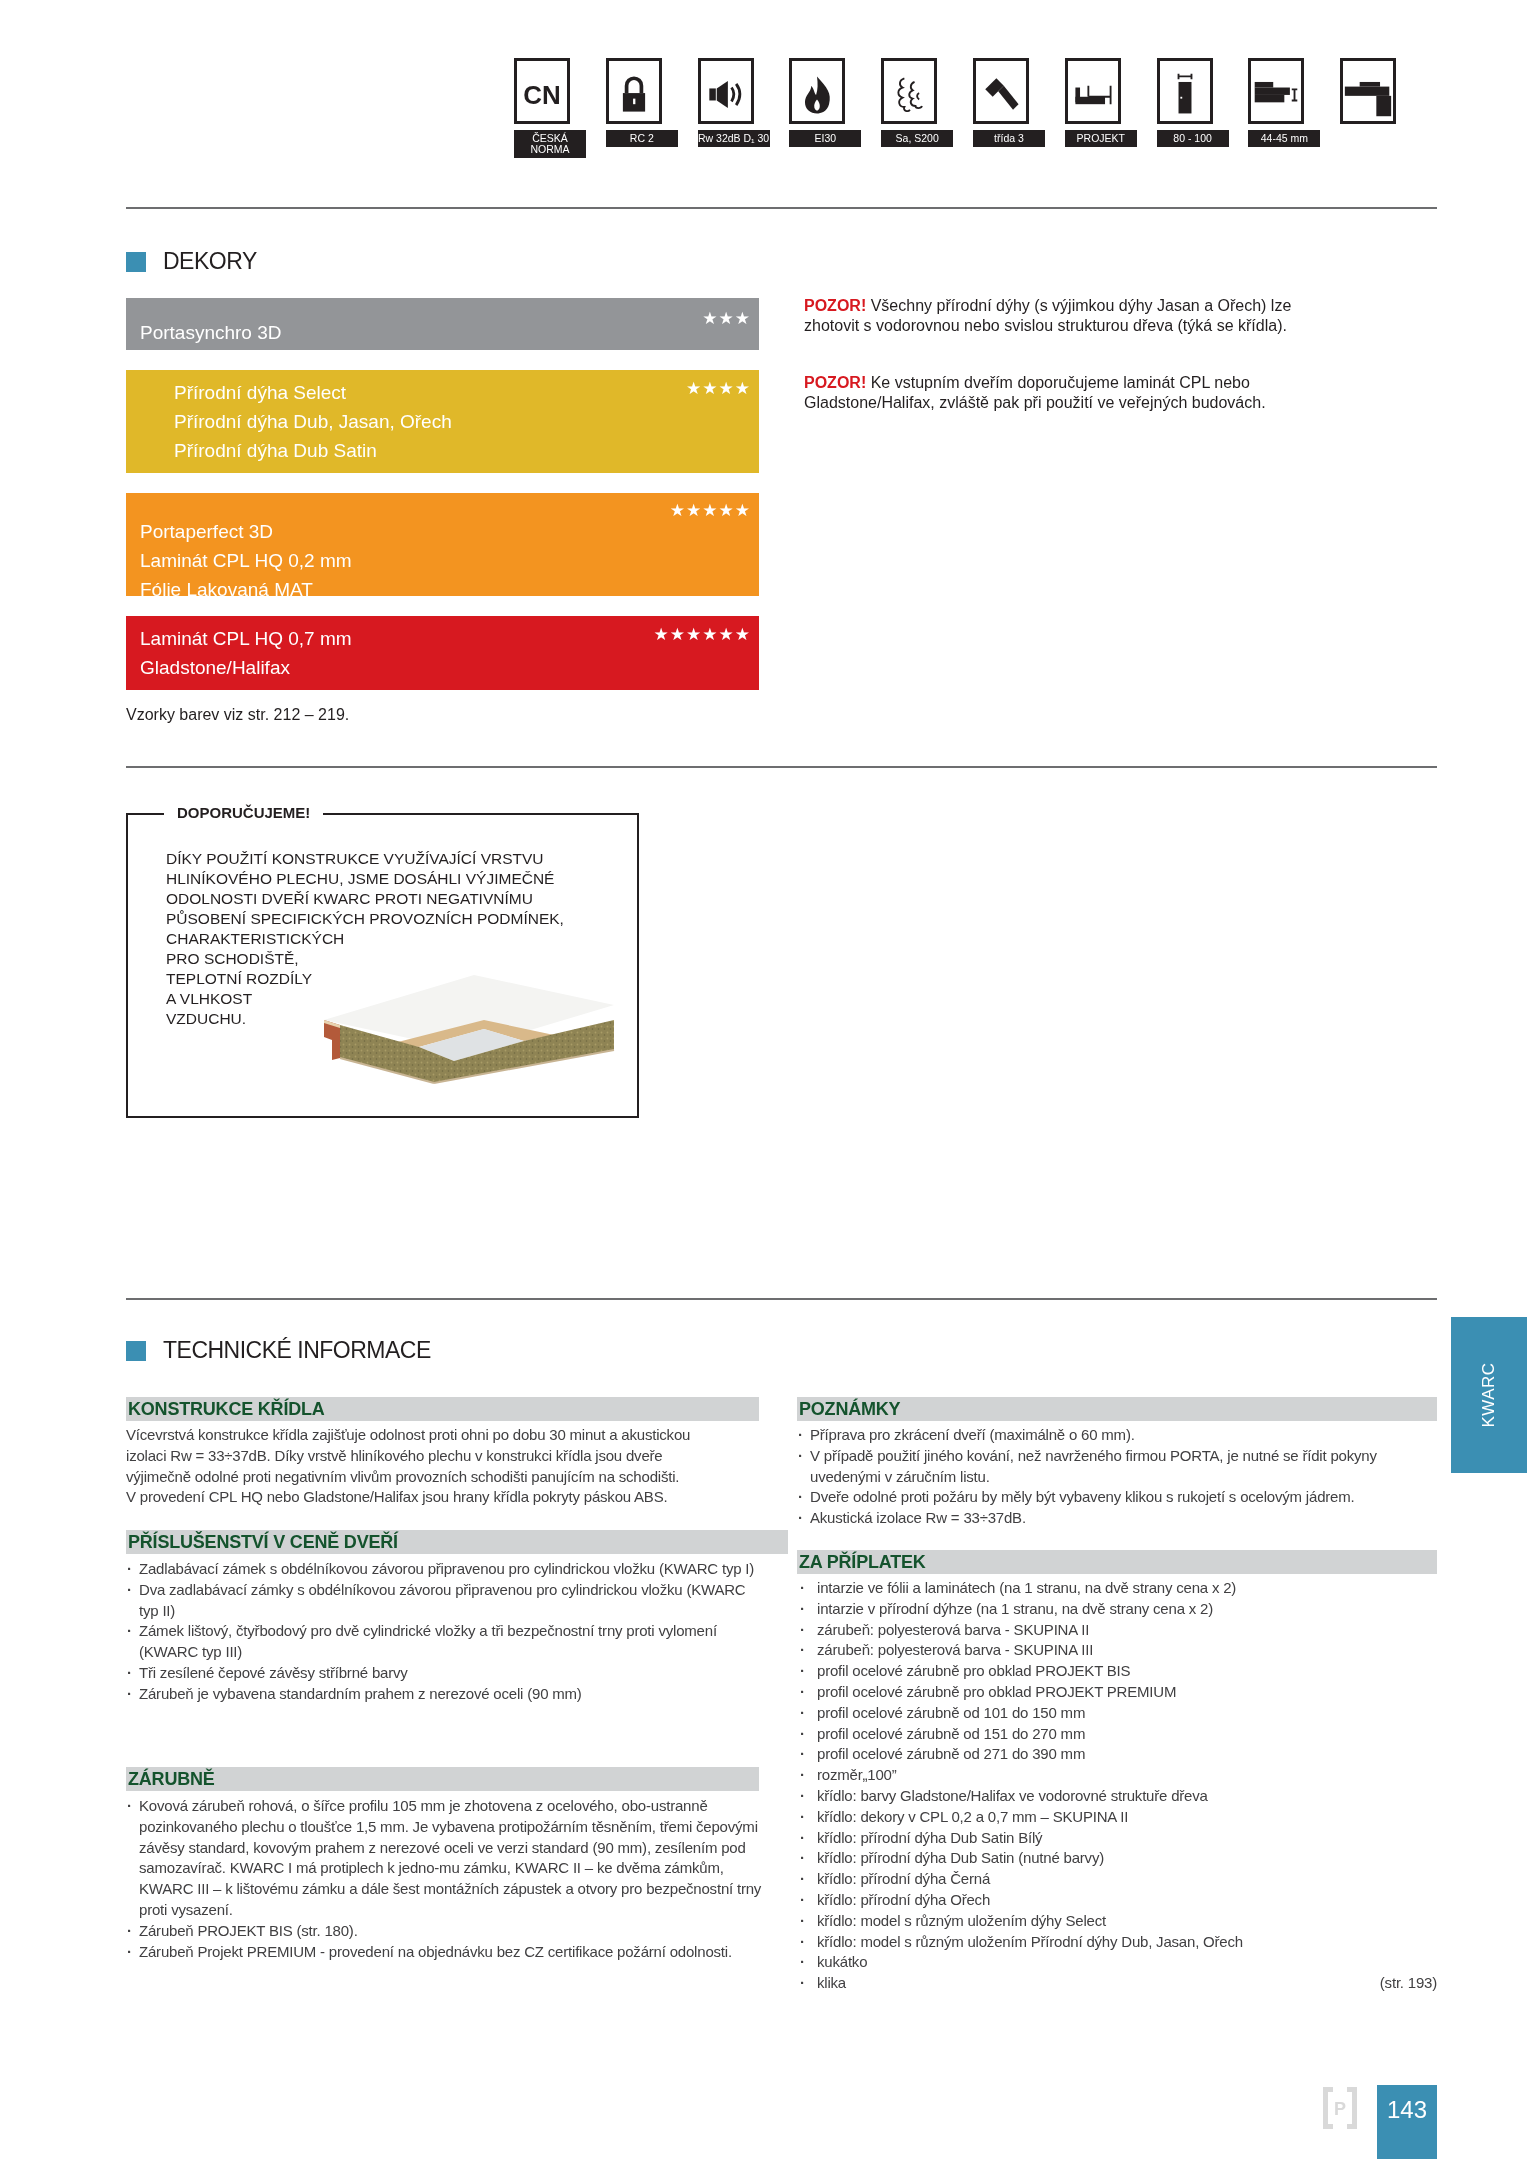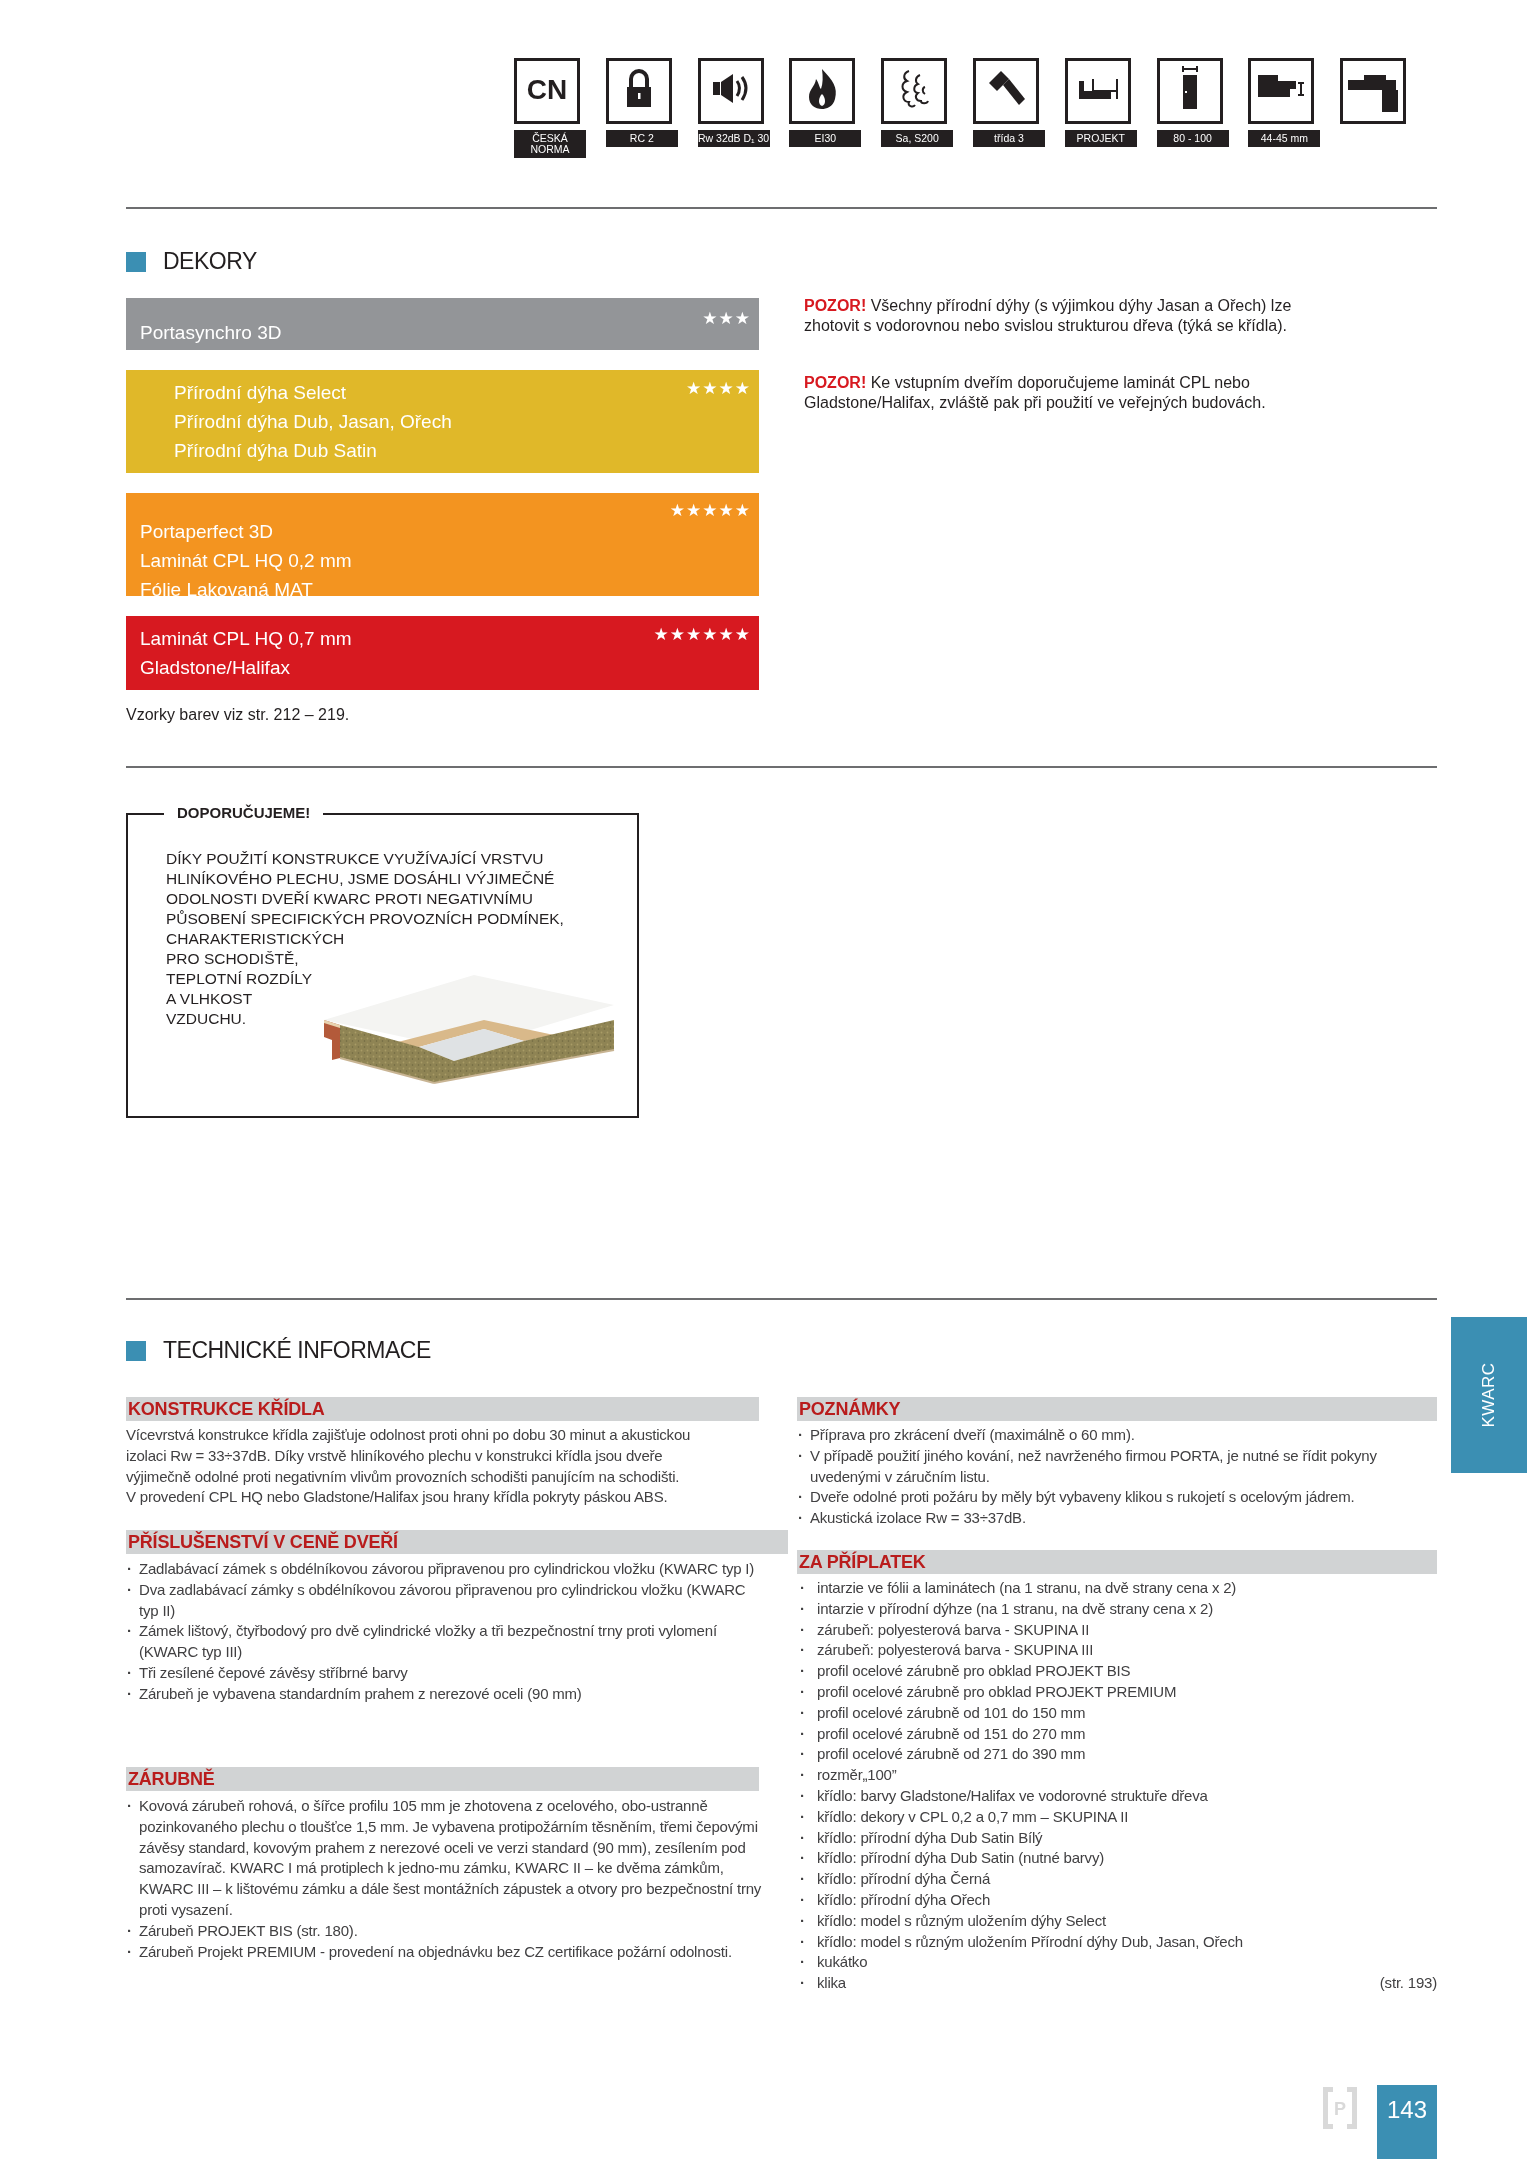--- a/index.html
+++ b/index.html
@@ -1,20 +1,20 @@
 <!DOCTYPE html>
 <html><head>
 <meta charset="utf-8">
 <style>
   html, body { margin: 0; padding: 0; background: #ffffff; }
   body { width: 1527px; height: 2160px; position: relative; overflow: hidden;
          font-family: "Liberation Sans", "DejaVu Sans", sans-serif; color: #231f20; }
   .icon-cell { position: absolute; top: 0; width: 72px; }
-  .icon-box { width: 66px; height: 66px; border: 3px solid #231f20; box-sizing: border-box;
-              display: flex; align-items: flex-start; justify-content: center; background: #fff; }
+  .icon-box { width: 56px; height: 66px; border: 3px solid #231f20; box-sizing: border-box;
+              display: flex; align-items: flex-end; justify-content: center; background: #fff; }
   .icon-label { margin-top: 6px; width: 72px; background: #231f20; color: #fff; font-size: 10.5px;
                 text-align: center; line-height: 11px; padding: 3px 0; box-sizing: border-box; }
   .icon-box svg { width: 54px; height: 54px; }
 
   .rule { position: absolute; left: 126px; width: 1311px; height: 2px; background: #6d6e70; }
 
   .section-title { position: absolute; left: 126px; display: flex; align-items: center; }
   .section-title .sq { width: 20px; height: 20px; background: #3b8fb3; margin-right: 17px; }
   .section-title span.t { font-size: 23px; letter-spacing: -0.5px; color: #231f20; }
 
@@ -45,21 +45,21 @@
   .rec-box { position: absolute; left: 126px; top: 813px; width: 513px; height: 305px;
              border: 2px solid #231f20; box-sizing: border-box; }
   .rec-title { position: absolute; left: 36px; top: -11px; background: #fff; padding: 0 13px;
                font-size: 15px; font-weight: bold; color: #231f20; }
   .rec-text { position: absolute; left: 38px; top: 34px; font-size: 15.5px; line-height: 20px;
               text-transform: uppercase; color: #231f20; }
   .rec-img { position: absolute; left: 196px; top: 150px; width: 296px; height: 120px; }
 
   
   .subhead { position: absolute; height: 24px; background: #d1d3d4; font-weight: bold; font-size: 18px;
-             padding-left: 2px; line-height: 25px; box-sizing: border-box; color: #b91c1c; letter-spacing: -0.2px; }
+             padding-left: 2px; line-height: 25px; box-sizing: border-box; color: #14532d; letter-spacing: -0.2px; }
   .para { position: absolute; font-size: 15px; line-height: 20.8px; color: #414042; letter-spacing: -0.2px; }
   .blist { position: absolute; margin: 0; padding: 0; list-style: none; font-size: 15px; line-height: 20.8px;
            color: #414042; letter-spacing: -0.2px; }
   .blist li { position: relative; padding-left: 13px; }
   .blist li::before { content: "·"; position: absolute; left: 1px; top: 0; font-weight: bold; }
   .blist.wide li { padding-left: 20px; }
   .blist.wide li::before { left: 3px; }
   .pageref { position: absolute; right: 0; top: 0; }
 
   

